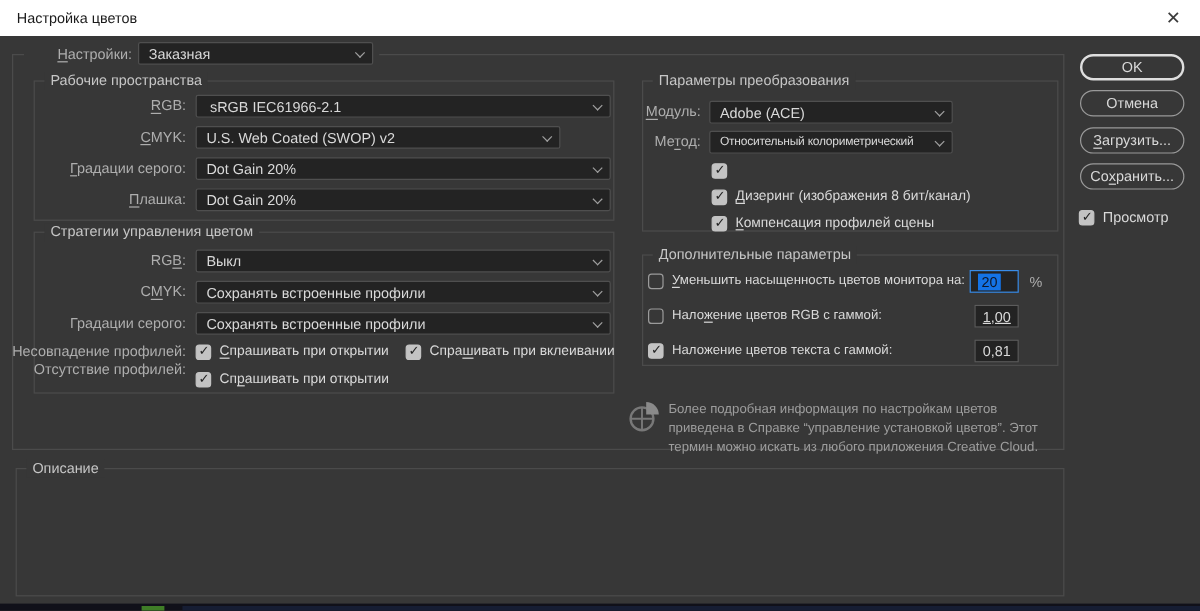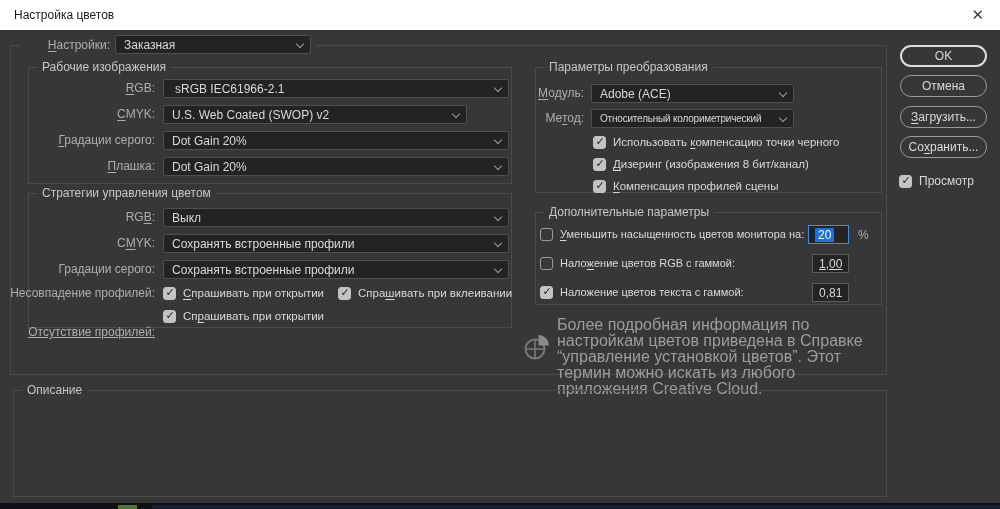--- a/index.html
+++ b/index.html
@@ -31,27 +31,27 @@
 
   .cb{width:13px;height:13px;border-radius:3px;border:1px solid #9b9b9b;background:transparent;position:relative;flex:0 0 13px;}
   .cb.on{background:#c3c3c3;border-color:#c3c3c3;}
   .cb.on::after{content:"\2713";position:absolute;left:1.5px;top:-1.5px;font-size:11px;font-weight:bold;color:#242424;}
 
   .check-row{position:absolute;display:flex;align-items:center;gap:7px;height:16px;color:var(--text);font-size:11.5px;white-space:nowrap;cursor:default;}
   .adv-row{font-size:11px;}
 
   .field{position:absolute;height:19px;background:var(--control_bg);border:1px solid #5c5c5c;color:var(--text);font-size:12px;display:flex;align-items:center;padding-left:6px;}
   .field.focused{border-color:var(--focus_border);}
-  .field .sel{background:var(--accent);color:#fef9c3;padding:0 3px;}
+  .field .sel{background:var(--accent);color:#0f172a;padding:0 3px;}
   .suffix{position:absolute;color:var(--label);font-size:12px;}
 
   .btn{position:absolute;left:900px;width:87px;height:22px;border:1px solid #999;border-radius:11px;background:transparent;color:var(--text);font-size:12px;display:flex;align-items:center;justify-content:center;white-space:nowrap;cursor:default;}
   .btn.default{border:2px solid #dedede;}
 
-  .info-text{position:absolute;color:#9d9d9d;font-size:16px;line-height:16px;}
+  .info-text{position:absolute;color:#9d9d9d;font-size:11px;line-height:16px;margin-top:16px;}
   .info-icon{position:absolute;}
 
   .strip{position:absolute;left:0;top:473px;width:1000px;height:6px;background:#101019;}
   .strip .g{position:absolute;left:118px;top:2px;width:19px;height:4px;background:#3f7d27;}
   .strip .b{position:absolute;left:152px;top:2px;width:848px;height:4px;background:#161d33;}
 </style>
 </head>
 <body>
 
 <div class="titlebar">
@@ -65,21 +65,21 @@
 
   <div style="position:absolute;left:20px;top:4px;width:296px;height:22px;background:var(--dialog_bg);">
     <span class="row-label" style="right:206px;top:2px;"><u>Н</u>астройки:</span>
     <div class="dd" style="left:95px;top:1px;width:196px;">
       <span>Заказная</span>
       <i class="chev"></i>
     </div>
   </div>
 
   <div class="group" style="left:28px;top:37px;width:484px;height:117px;">
-    <span class="legend">Рабочие изображения</span>
+    <span class="legend">Рабочие пространства</span>
     <span class="row-label" style="right:356px;top:11px;"><u>R</u>GB:</span>
     <div class="dd" style="left:134px;top:11px;width:346px;padding-left:11px;">
       <span>sRGB IEC61966-2.1</span>
         <i class="chev"></i>
     </div>
     <span class="row-label" style="right:356px;top:37px;"><u>C</u>MYK:</span>
     <div class="dd" style="left:134px;top:37px;width:304px;">
       <span>U.S. Web Coated (SWOP) v2</span>
         <i class="chev"></i>
     </div>
@@ -114,42 +114,41 @@
     </div>
     <span class="row-label" style="right:356px;top:91px;line-height:16px;">Несовпадение профилей:</span>
     <div class="check-row" style="left:134px;top:91px;">
       <span class="cb on"></span>
       <span><u>С</u>прашивать при открытии</span>
     </div>
     <div class="check-row" style="left:309px;top:91px;">
       <span class="cb on"></span>
       <span>Спра<u>ш</u>ивать при вклеивании</span>
     </div>
-    <span class="row-label" style="right:356px;top:130px;line-height:16px;text-decoration:underline;">Отсутствие профилей:</span>
+    <span class="row-label" style="right:356px;top:106px;line-height:16px;">Отсутствие профилей:</span>
     <div class="check-row" style="left:134px;top:114px;">
       <span class="cb on"></span>
       <span>Сп<u>р</u>ашивать при открытии</span>
     </div>
   </div>
 
   <div class="group" style="left:535px;top:37px;width:347px;height:126px;">
     <span class="legend">Параметры преобразования</span>
     <span class="row-label" style="right:297px;top:16px;"><u>М</u>одуль:</span>
     <div class="dd" style="left:55px;top:16px;width:203px;">
       <span>Adobe (ACE)</span>
         <i class="chev"></i>
     </div>
     <span class="row-label" style="right:297px;top:41px;">Ме<u>т</u>од:</span>
     <div class="dd tight" style="left:55px;top:41px;width:203px;">
       <span>Относительный колориметрический</span>
         <i class="chev"></i>
     </div>
     <div class="check-row" style="left:57px;top:66px;">
       <span class="cb on"></span>
-      <span>Использовать <u>к</u>омпенсацию точки черного</span>
     </div>
     <div class="check-row" style="left:57px;top:88px;">
       <span class="cb on"></span>
       <span><u>Д</u>изеринг (изображения 8 бит/канал)</span>
     </div>
     <div class="check-row" style="left:57px;top:110px;">
       <span class="cb on"></span>
       <span><u>К</u>омпенсация профилей сцены</span>
     </div>
   </div>

